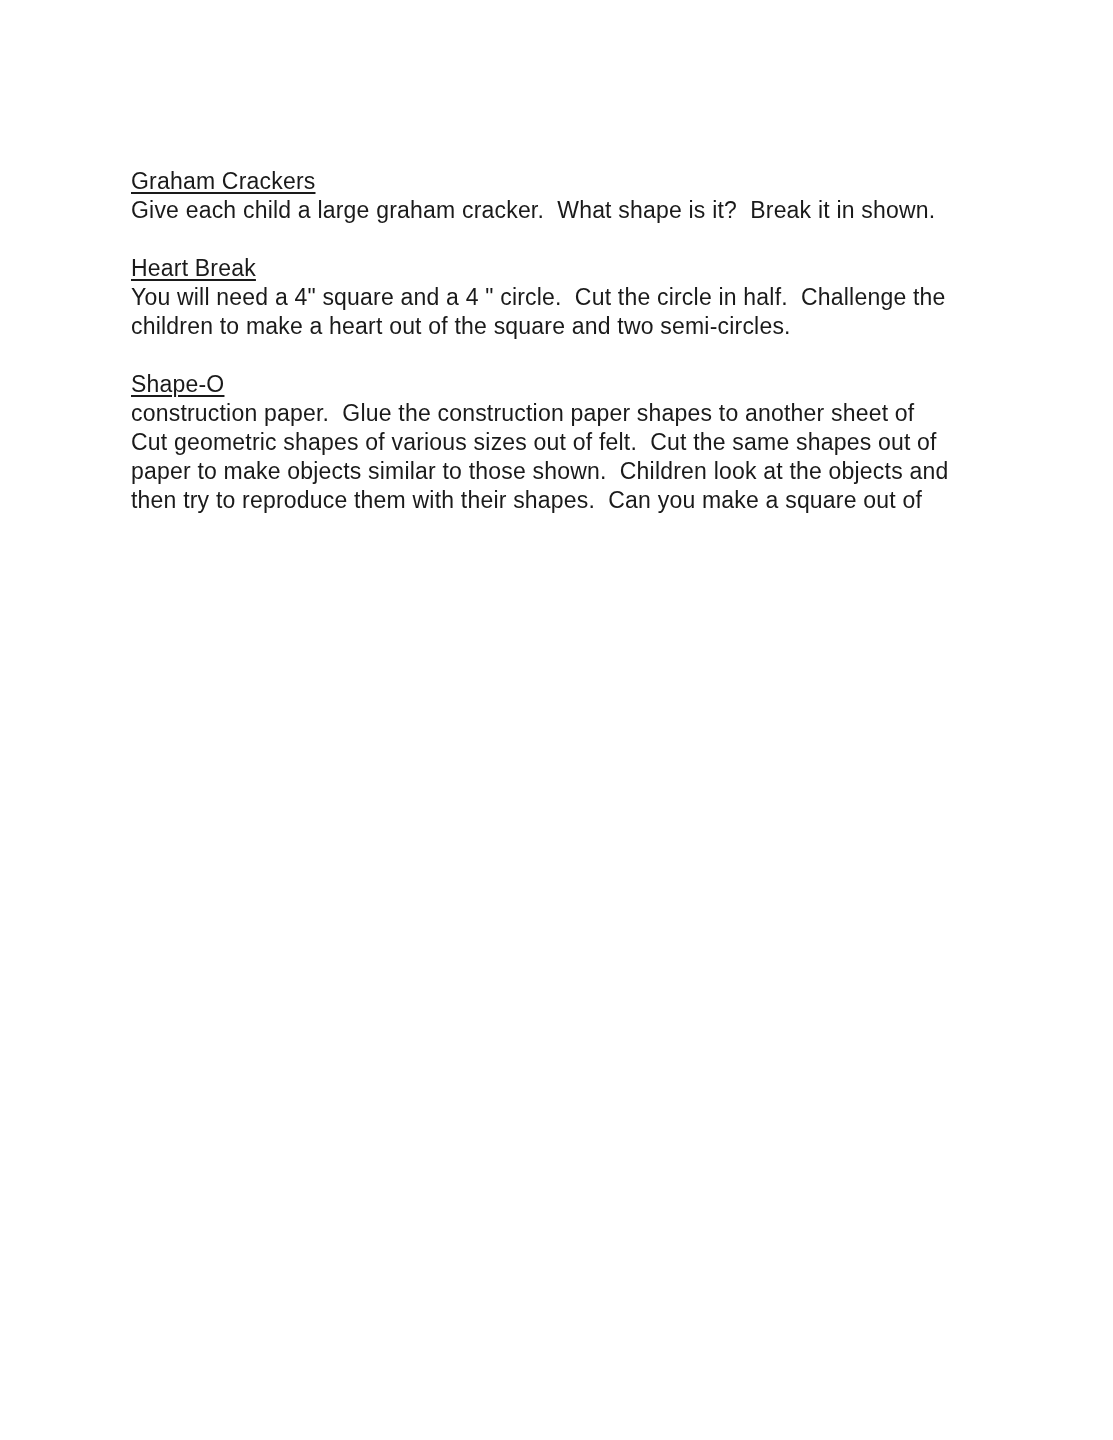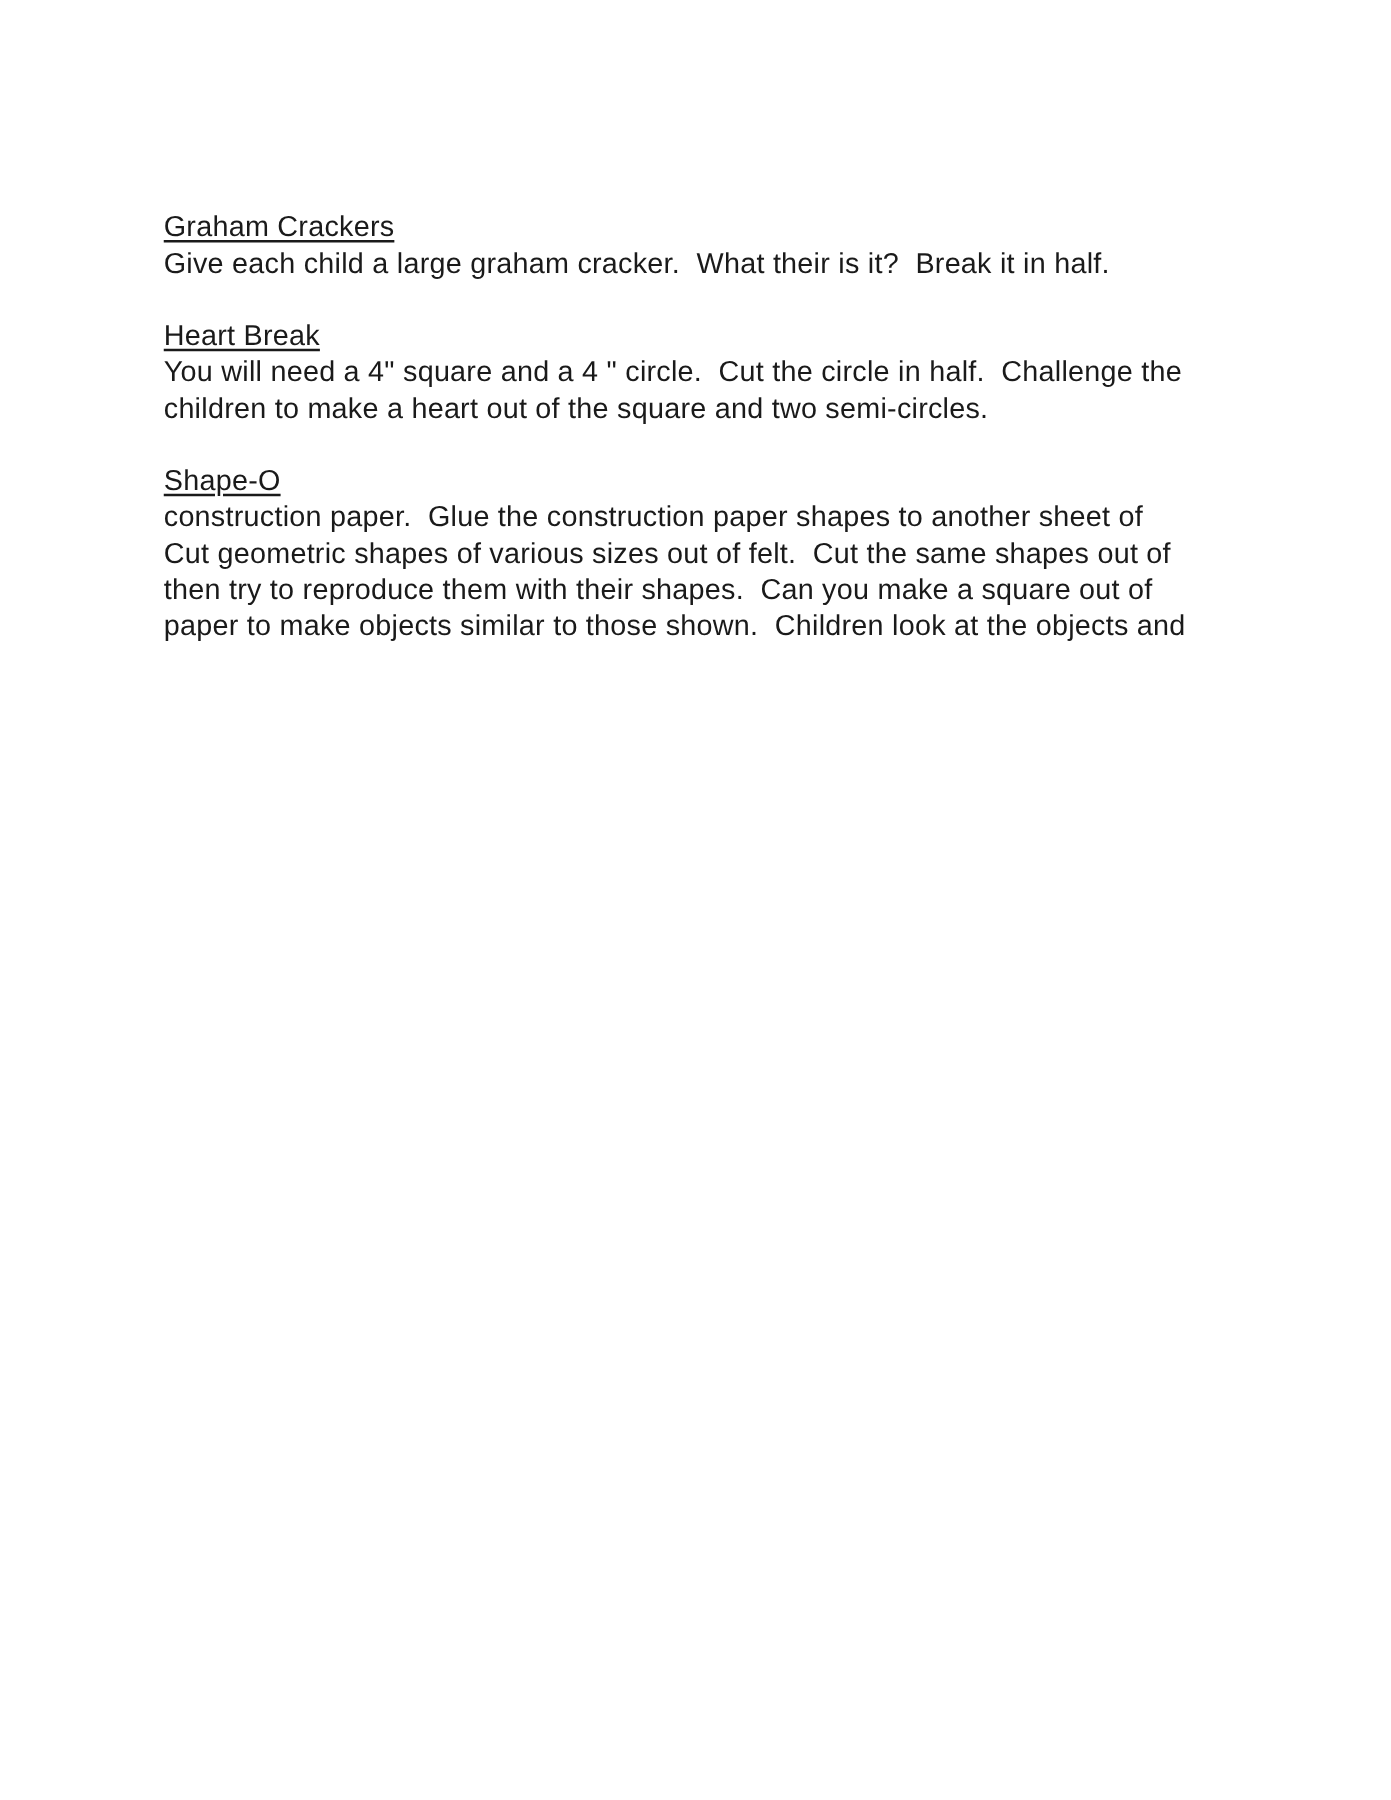--- a/index.html
+++ b/index.html
@@ -42,31 +42,31 @@
   }
 </style>
 </head>
 <body>
 
 <div class="page">
   <div class="content">
 
     <div class="section">
       <div class="section-heading">Graham Crackers</div>
-      <div class="body-line">Give each child a large graham cracker.  What their is it?  Break it in half.</div>
+      <div class="body-line">Give each child a large graham cracker.  What shape is it?  Break it in shown.</div>
     </div>
 
     <div class="section">
       <div class="section-heading">Heart Break</div>
       <div class="body-line">You will need a 4" square and a 4 " circle.  Cut the circle in half.  Challenge the</div>
       <div class="body-line">children to make a heart out of the square and two semi-circles.</div>
     </div>
 
     <div class="section">
       <div class="section-heading">Shape-O</div>
       <div class="body-line">construction paper.  Glue the construction paper shapes to another sheet of</div>
       <div class="body-line">Cut geometric shapes of various sizes out of felt.  Cut the same shapes out of</div>
+      <div class="body-line">paper to make objects similar to those shown.  Children look at the objects and</div>
       <div class="body-line">then try to reproduce them with their shapes.  Can you make a square out of</div>
-      <div class="body-line">paper to make objects similar to those shown.  Children look at the objects and</div>
     </div>
 
   </div>
 </div>
 
 </body></html>

